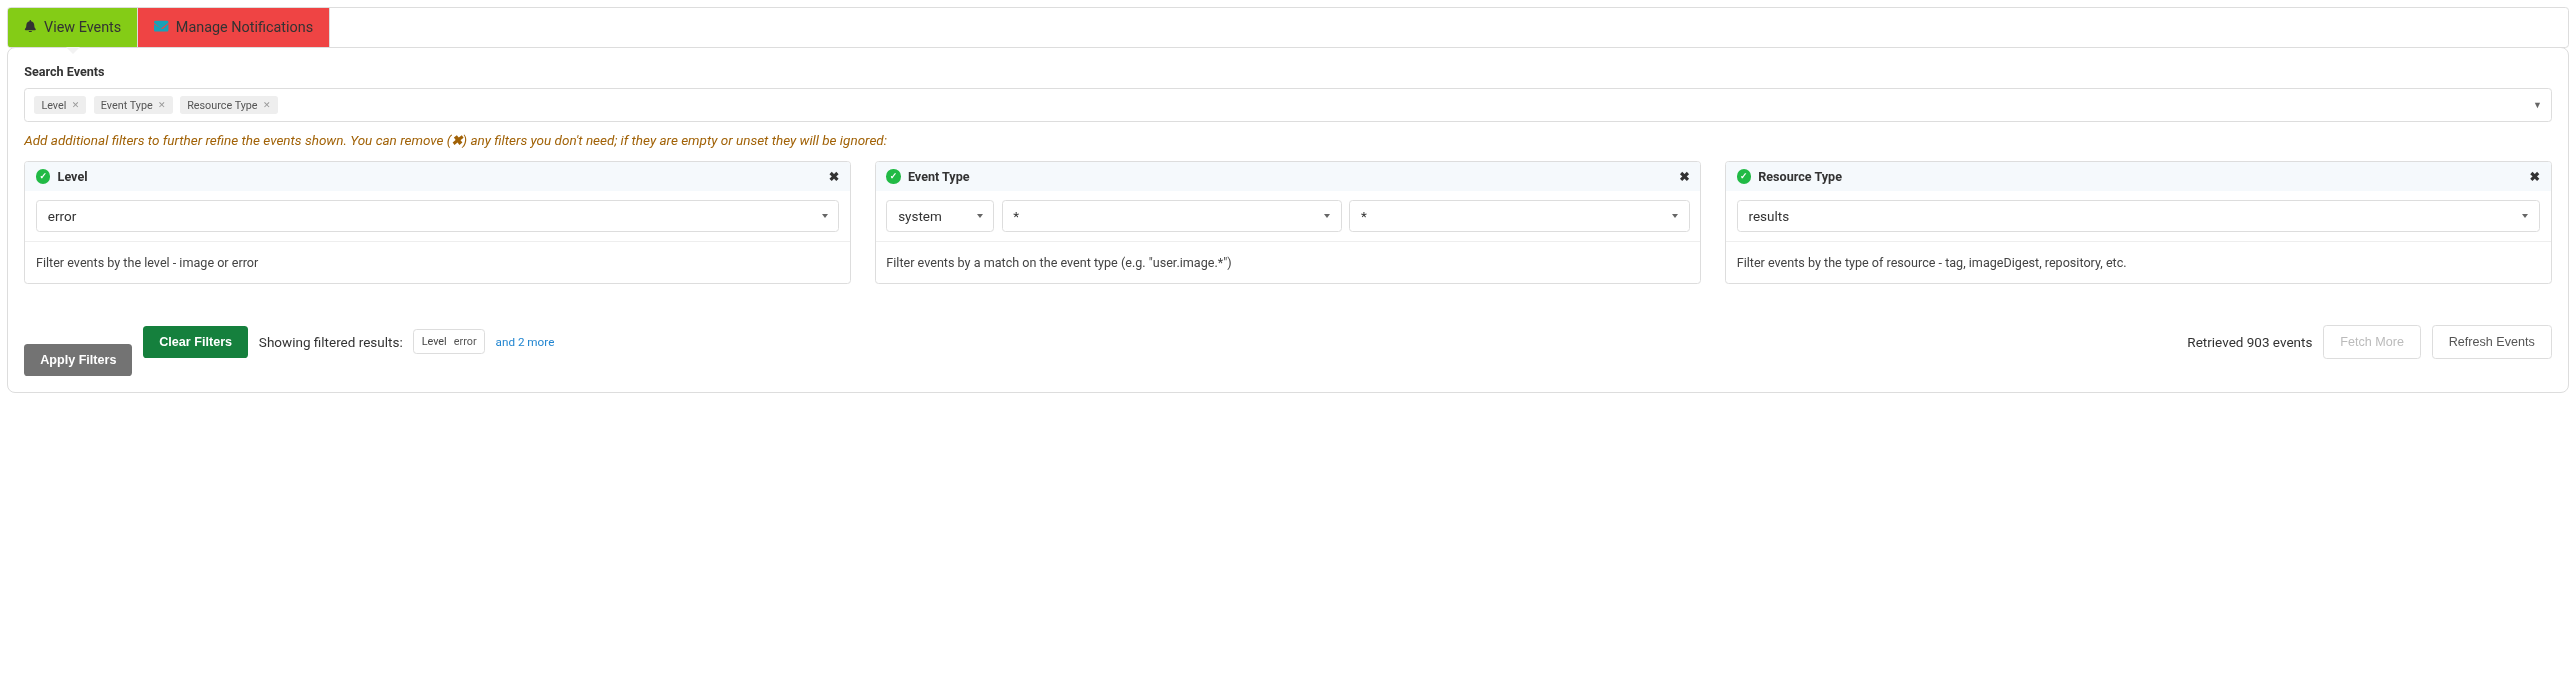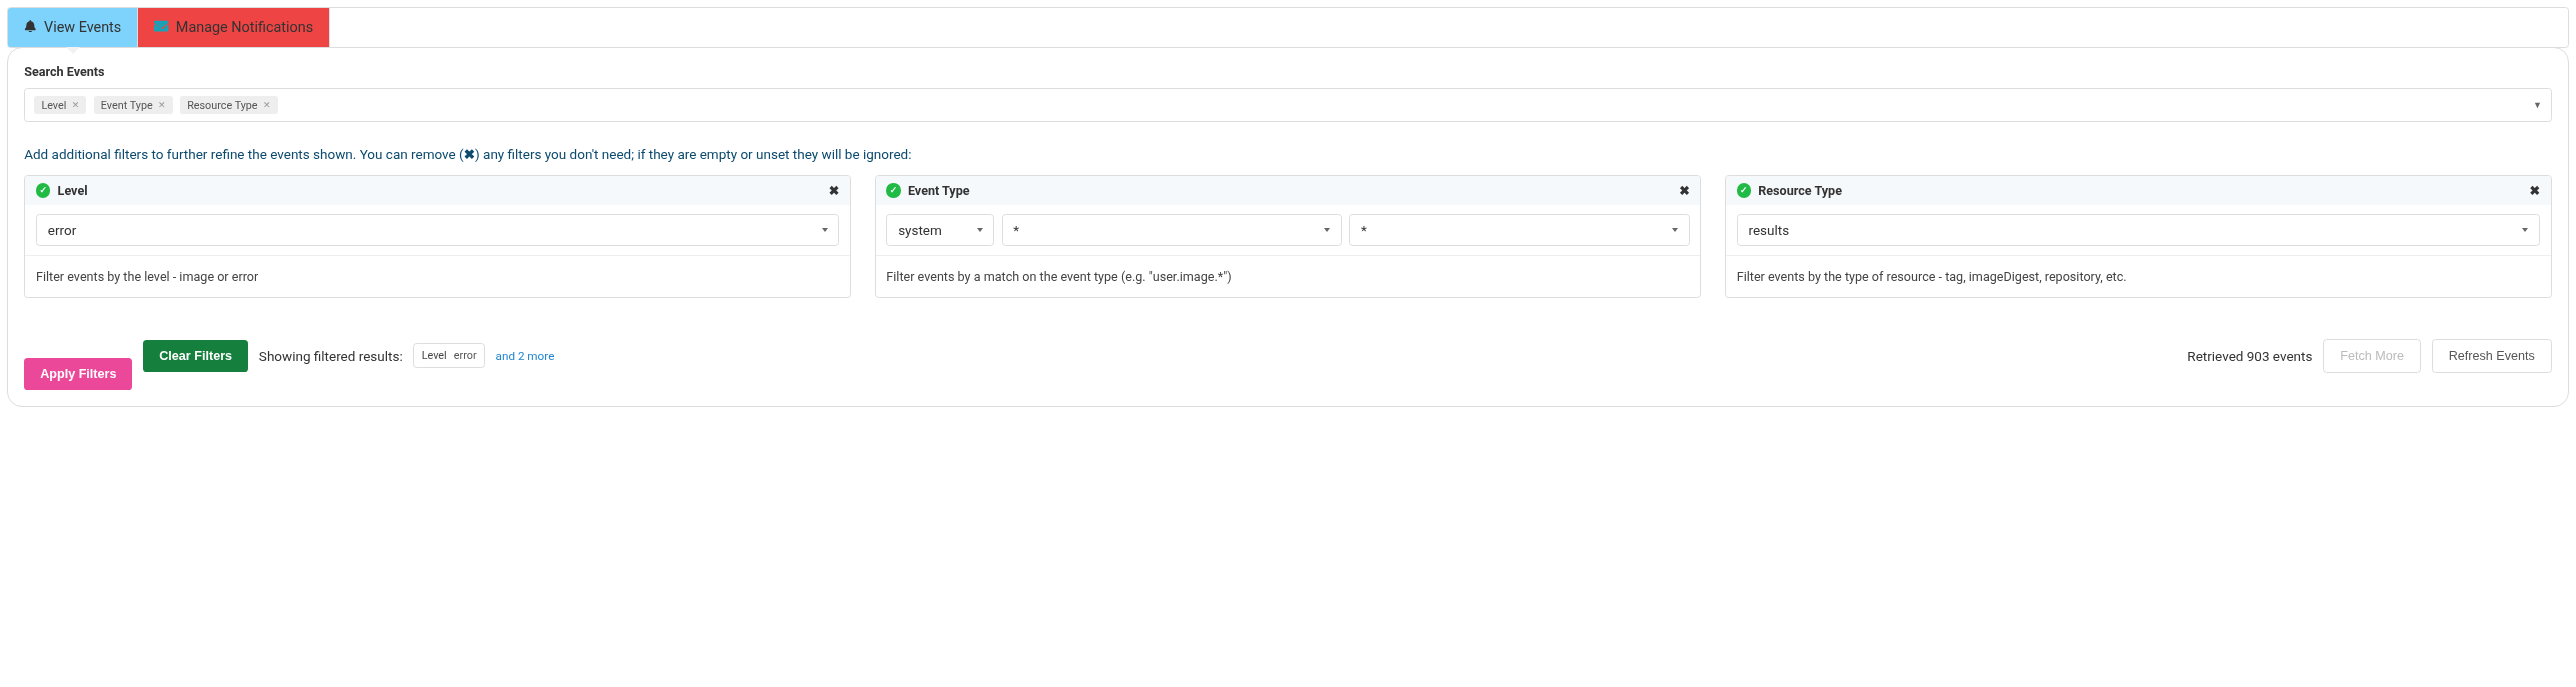--- a/index.html
+++ b/index.html
@@ -21,39 +21,39 @@
   padding: 0 16px;
   display: flex;
   align-items: center;
   gap: 7.2px;
   font-size: 14.4px;
   color: #333;
   border-right: 0.9px solid #ddd;
   cursor: pointer;
   background: #ef4444;
 }
-.tab.active { background: #7dd3fc; }
+.tab.active { background: #84cc16; }
 .tab .icon { font-size: 12.6px; }
 .tab.manage { color: #333; }
 .tab.manage .icon { color: #17a2b8; }
 
 .tab-pointer {
   width: 0; height: 0;
   border-left: 7.2px solid transparent;
   border-right: 7.2px solid transparent;
   border-top: 7.2px solid #f2f2f2;
   margin-left: 59px;
   margin-top: -0.9px;
   position: relative;
   z-index: 2;
 }
 
 .panel {
   border: 0.9px solid #ddd;
-  border-radius: 15px;
+  border-radius: 8px;
   margin-top: -7.2px;
   padding: 16px 16px 16px 16px;
 }
 
 .section-title {
   font-weight: 700;
   font-size: 12.6px;
   margin-bottom: 9px;
 }
 
@@ -80,23 +80,24 @@
 .tag .x { color: #999; cursor: pointer; font-size: 9px; }
 .tagbar-caret {
   margin-left: auto;
   color: #666;
   font-size: 9px;
   cursor: pointer;
 }
 
 .helper-text {
   font-size: 13.5px;
-  margin-top: 24px;
+  margin-top: 10px;
   margin-bottom: 12.6px;
-  color: #0c4a6e;
+  color: #a16207;
+  font-style: italic;
 }
 .helper-text .x-icon-inline { font-weight: 700; }
 
 .filter-row {
   display: flex;
   gap: 23.4px;
 }
 .filter-card {
   flex: 1 1 0;
   border: 0.9px solid #ddd;
@@ -172,21 +173,21 @@
 }
 .btn {
   border: none;
   border-radius: 3.6px;
   padding: 9px 16px;
   font-size: 12.6px;
   font-weight: 700;
   cursor: pointer;
   color: #fff;
 }
-.btn.primary { background: #ec4899; margin-top: 37px; }
+.btn.primary { background: #737373; margin-top: 37px; }
 .btn.danger { background: #15803d; }
 .btn.outline {
   background: #fff;
   border: 0.9px solid #ddd;
   color: #555;
   font-weight: 400;
 }
 .btn.outline.disabled { color: #bbb; cursor: default; }
 .result-summary { font-size: 13.5px; }
 .pill {

